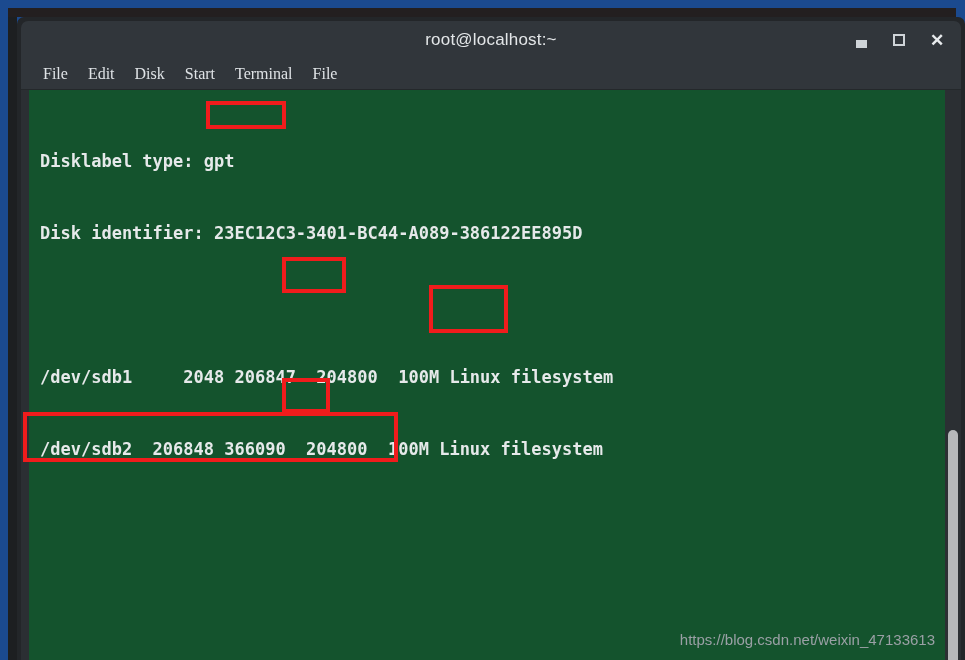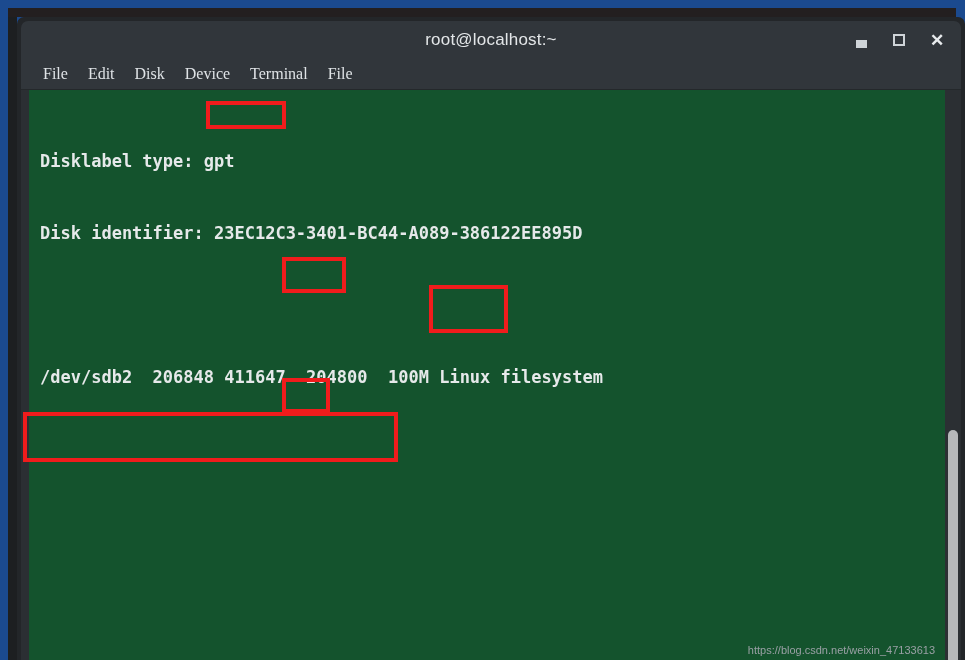--- a/index.html
+++ b/index.html
@@ -177,23 +177,23 @@
     position: absolute;
     border: 4px solid #f01c1c;
     pointer-events: none;
     background: transparent;
   }
 
   
   #watermark {
     position: absolute;
     right: 22px;
-    bottom: 4px;
+    bottom: 12px;
     color: #9aa0a5;
-    font-size: 11px;
+    font-size: 15px;
     font-family: "Liberation Sans", sans-serif;
     white-space: nowrap;
     pointer-events: none;
   }
 </style>
 </head>
 <body>
 
 <div id="desktop">
 
@@ -215,34 +215,35 @@
         <div class="wbtn">
           <span class="glyph-close">✕</span>
         </div>
       </div>
     </div>
 
     <div id="menubar">
       <div class="menu-item">File</div>
       <div class="menu-item">Edit</div>
       <div class="menu-item">Disk</div>
-      <div class="menu-item">Device</div>
+      <div class="menu-item">Start</div>
       <div class="menu-item">Terminal</div>
       <div class="menu-item">File</div>
     </div>
 
     <div id="terminal-body">
 
       <div id="inner-left-edge"></div>
 
       <div id="terminal-text">
         <div class="tline">Disklabel type: gpt</div>
         <div class="tline">Disk identifier: 23EC12C3-3401-BC44-A089-386122EE895D</div>
         <div class="tline"></div>
-        <div class="tline">/dev/sdb2  206848 411647  204800  100M Linux filesystem</div>
+        <div class="tline">/dev/sdb1     2048 206847  204800  100M Linux filesystem</div>
+        <div class="tline">/dev/sdb2  206848 366090  204800  100M Linux filesystem</div>
         <div class="tline"></div>
         
         
         
         
         
         
         
         
         

